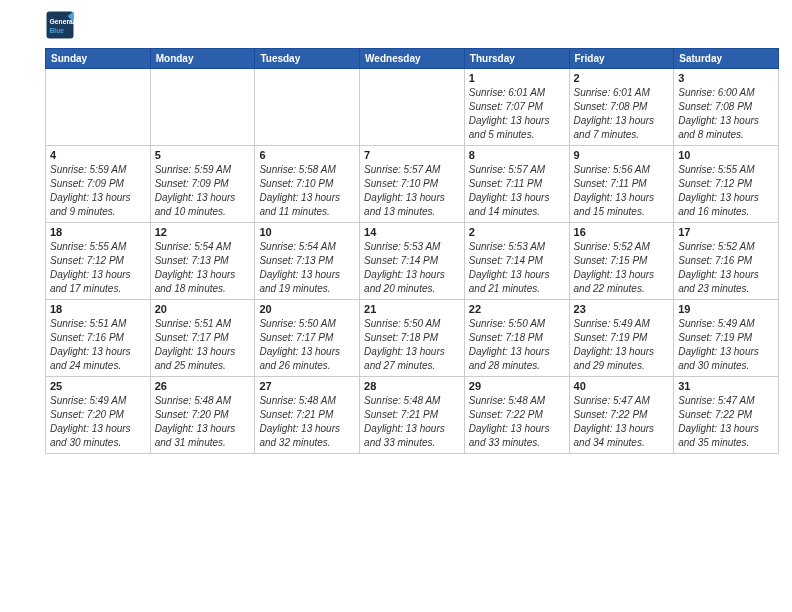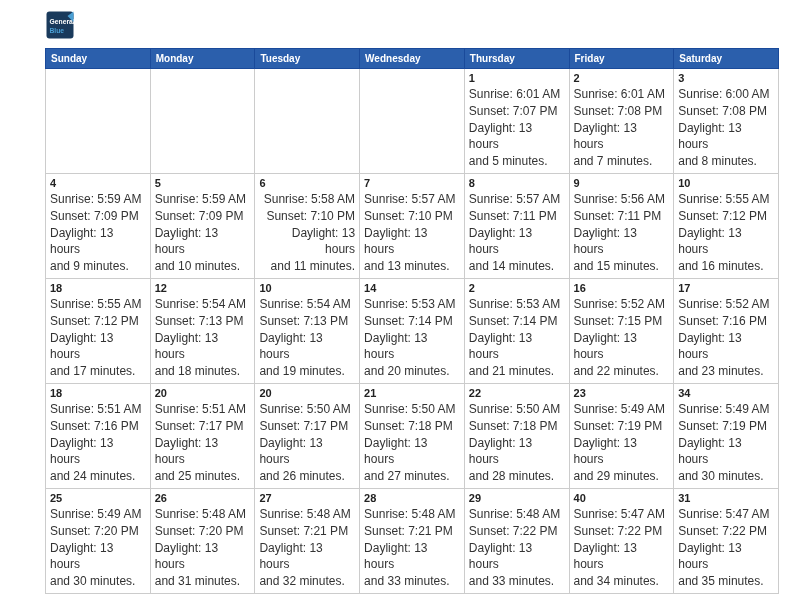--- a/index.html
+++ b/index.html
@@ -75,22 +75,23 @@
       background: #f5f5f5;
     }
     .day-number {
       font-weight: bold;
       font-size: 11px;
       color: #222;
       margin-bottom: 2px;
     }
     .day-info {
       color: #333;
-      font-size: 12px;
+      font-size: 10px;
       line-height: 1.4;
+      font-style: italic;
     }
     .week-row td {
       background: #fff;
     }
     .week-row:nth-child(odd) td {
       background: #fff;
     }
   </style>
 </head>
 <body>
@@ -165,21 +166,21 @@
           </td>
           <td>
             <div class="day-number">5</div>
             <div class="day-info" style="white-space: pre-line;">Sunrise: 5:59 AM
 Sunset: 7:09 PM
 Daylight: 13 hours
 and 10 minutes.</div>
           </td>
           <td>
             <div class="day-number">6</div>
-            <div class="day-info" style="white-space: pre-line; text-align: right;">Sunrise: 5:58 AM
+            <div class="day-info" style="white-space: pre-line;">Sunrise: 5:58 AM
 Sunset: 7:10 PM
 Daylight: 13 hours
 and 11 minutes.</div>
           </td>
           <td>
             <div class="day-number">7</div>
             <div class="day-info" style="white-space: pre-line;">Sunrise: 5:57 AM
 Sunset: 7:10 PM
 Daylight: 13 hours
 and 13 minutes.</div>
@@ -294,21 +295,21 @@
 and 28 minutes.</div>
           </td>
           <td>
             <div class="day-number">23</div>
             <div class="day-info" style="white-space: pre-line;">Sunrise: 5:49 AM
 Sunset: 7:19 PM
 Daylight: 13 hours
 and 29 minutes.</div>
           </td>
           <td>
-            <div class="day-number">34</div>
+            <div class="day-number">19</div>
             <div class="day-info" style="white-space: pre-line;">Sunrise: 5:49 AM
 Sunset: 7:19 PM
 Daylight: 13 hours
 and 30 minutes.</div>
           </td>
         </tr>
         <tr class="week-row">
           <td>
             <div class="day-number">25</div>
             <div class="day-info" style="white-space: pre-line;">Sunrise: 5:49 AM

